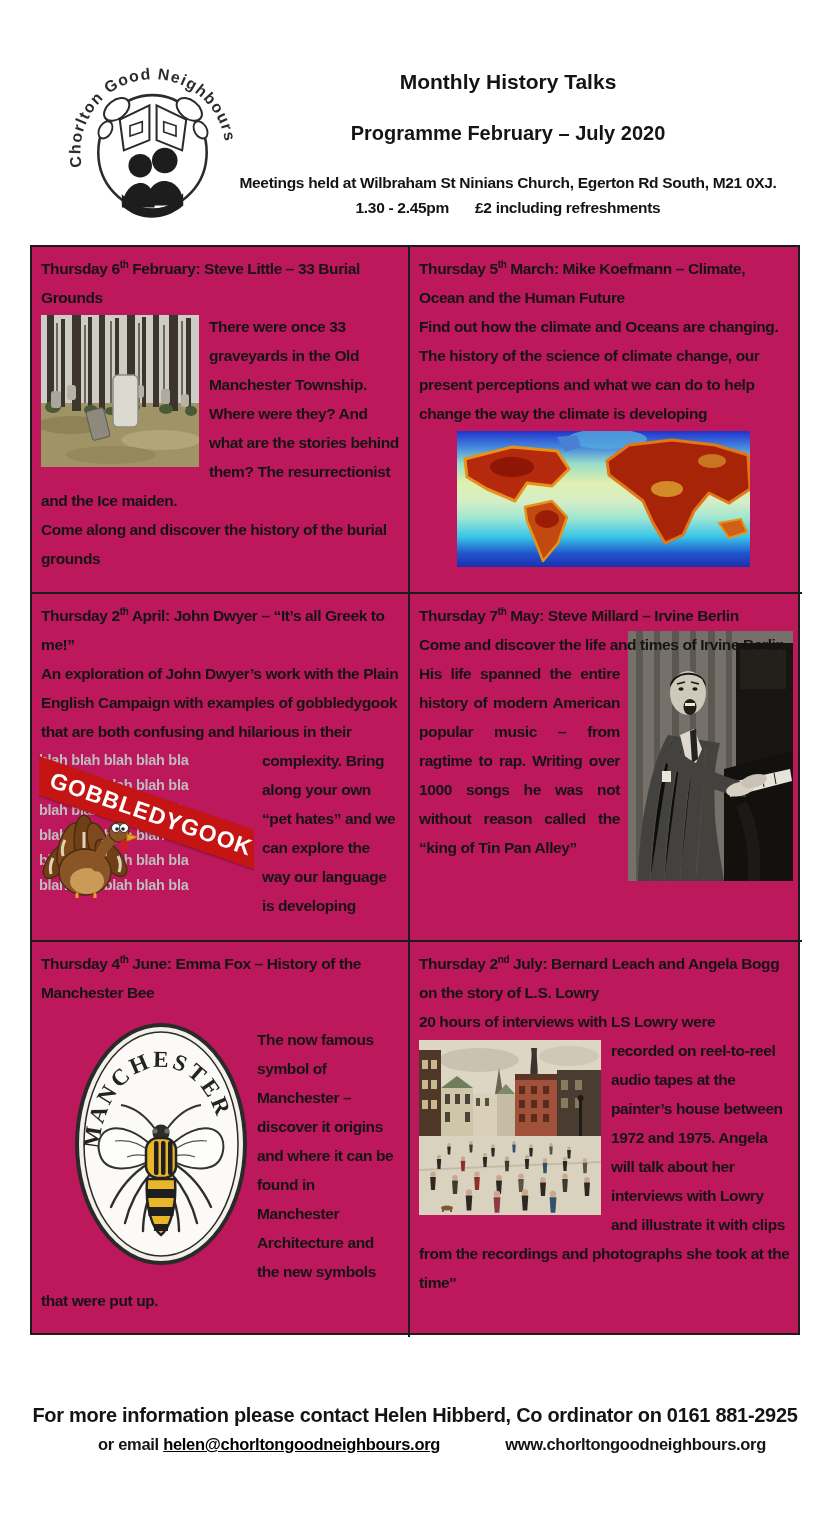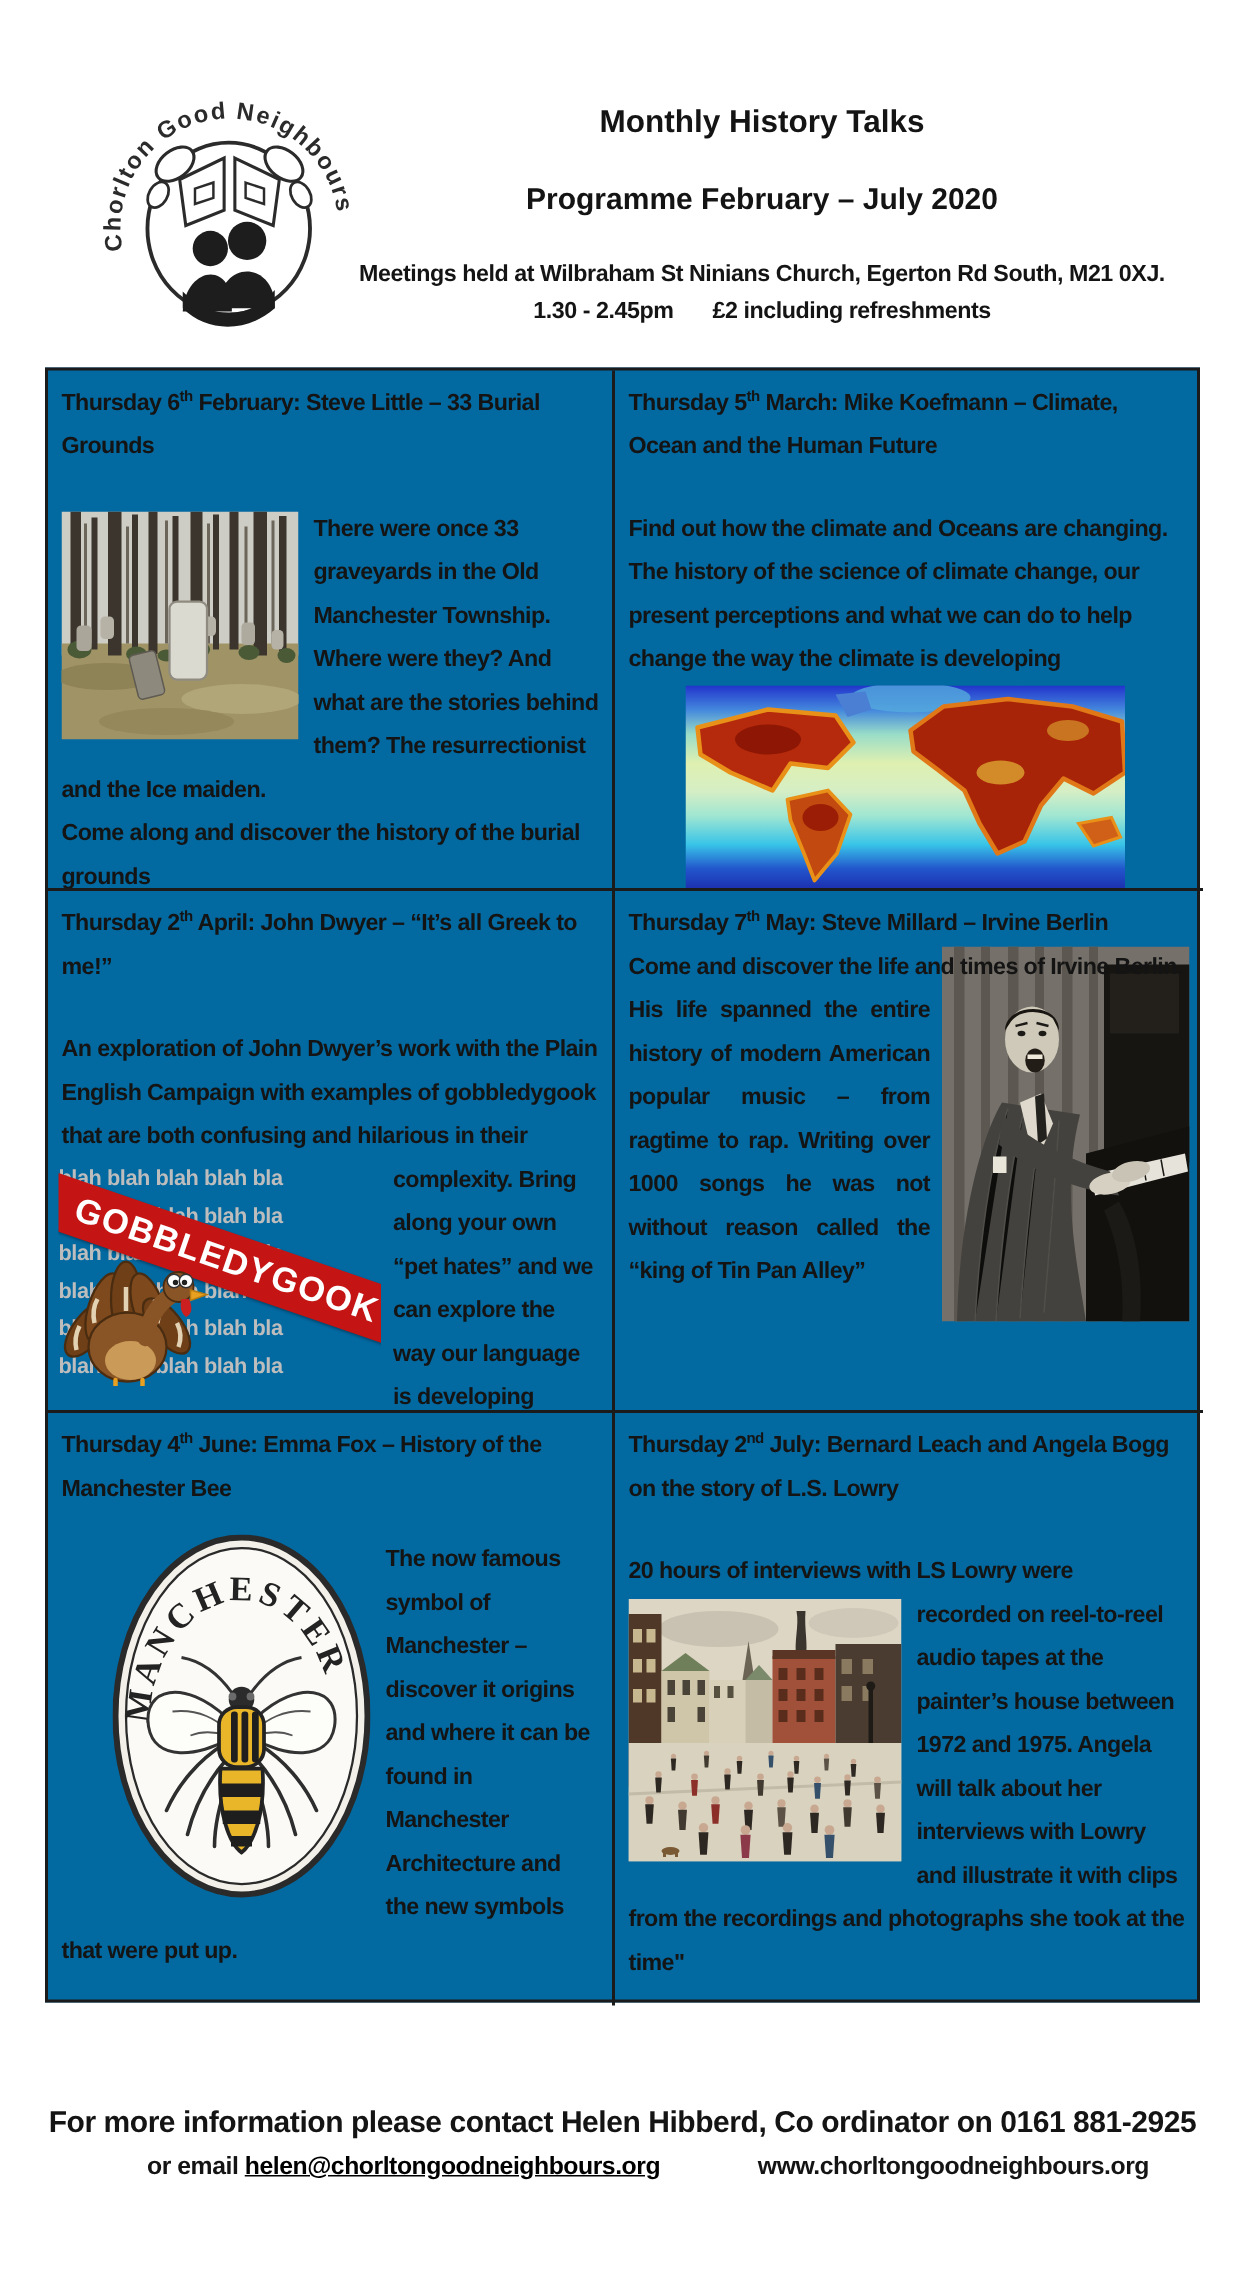--- a/index.html
+++ b/index.html
@@ -16,33 +16,33 @@
   .hdr-title    { top:70px;  font-size:21px; }
   .hdr-subtitle { top:122px; font-size:20px; }
   .hdr-venue    { top:174px; font-size:15.5px; letter-spacing:-0.3px;}
   .hdr-time     { top:199px; font-size:15.5px; letter-spacing:-0.3px;}
   .hdr-time .gap { display:inline-block; width:26px; }
 
   
   .talks-table {
     position:absolute; left:30px; top:245px; width:770px; height:1090px;
     display:grid; grid-template-columns:378px 392px; grid-template-rows:347px 348px 395px;
-    border:2px solid #1b1b1b; background:#0369a1;
+    border:2px solid #1b1b1b; background:#be185d;
   }
   .cell {
     padding:3px 9px 0 9px; overflow:hidden;
     font-size:15.5px; line-height:29px; letter-spacing:-0.4px;
     border-right:2px solid #1b1b1b; border-bottom:2px solid #1b1b1b;
   }
   .cell.col2 { border-right:none; }
   .cell.row3 { border-bottom:none; }
   .cell h3 { margin:0; font-size:15.5px; font-weight:700; }
   .cell h3 sup { font-size:10px; }
   .cell p { margin:0; }
-  .cell p.after-gap { margin-top:26px; }
+  .cell p.after-gap { }
   .just { text-align:justify; }
 
   
   .img-graveyard { float:left; width:158px; height:152px; margin:3px 10px 2px 0; }
   .img-climate   { display:block; width:293px; height:136px; margin:3px auto 0 38px; }
   .turkey-wrap   { float:left; position:relative; width:215px; height:150px; margin:2px 8px 0 -2px; overflow:hidden; }
   .blah-bg { position:absolute; left:0; top:0; width:100%; color:#bdbdbd;
              font-size:14.5px; line-height:25px; white-space:nowrap; letter-spacing:-0.3px; }
   .gobble-banner {
     position:absolute; left:0px; top:8px; width:250px; height:37px;

